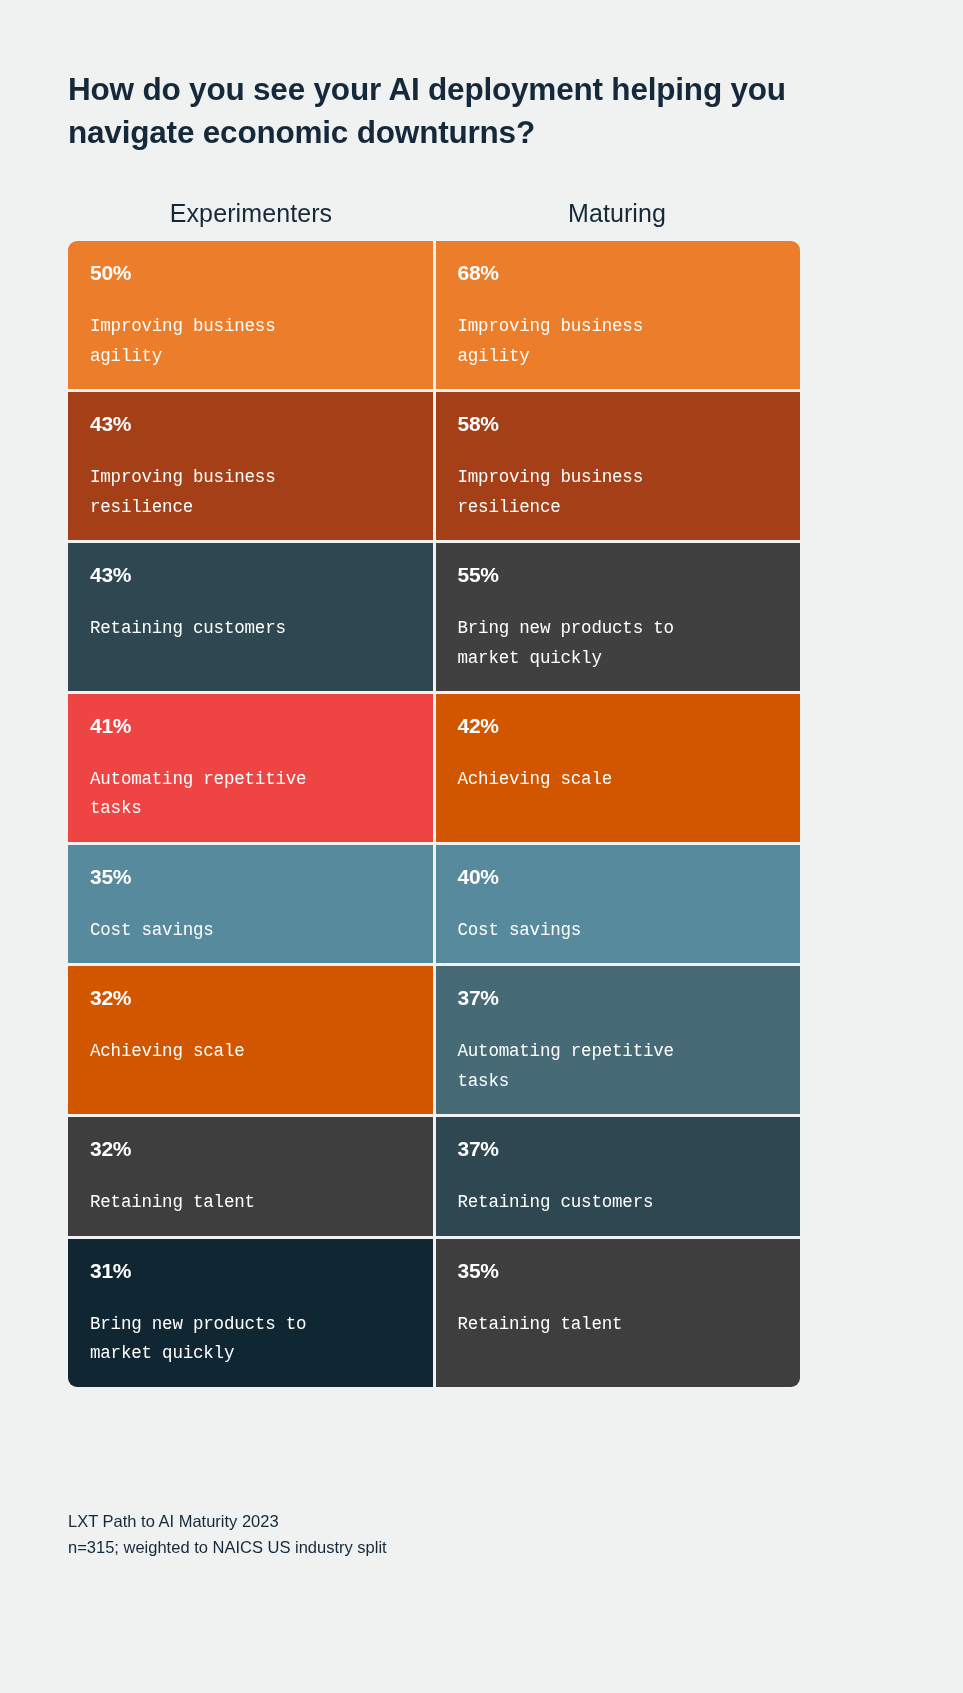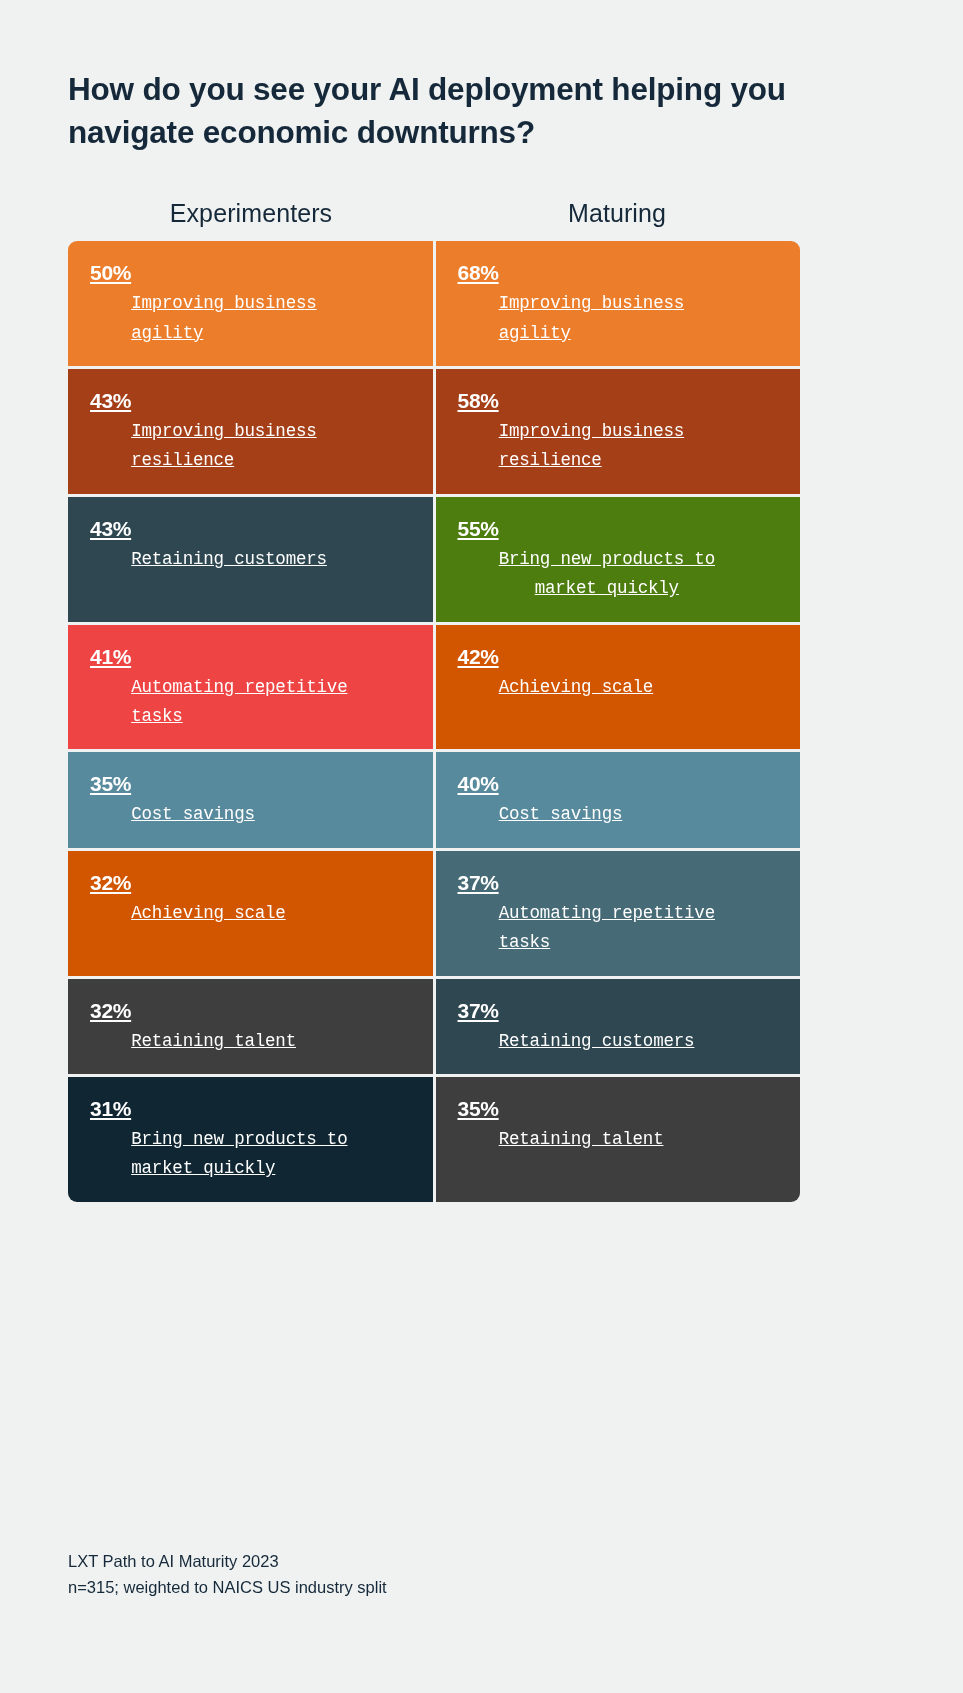--- a/index.html
+++ b/index.html
@@ -58,43 +58,42 @@
     display: flex;
     gap: 3px;
   }
   .cell {
     flex: 1 1 0;
     min-width: 0;
     box-sizing: border-box;
     padding: 20px 22px 18px 22px;
     color: #ffffff;
     display: flex;
-    flex-direction: row;
+    flex-direction: column;
     justify-content: flex-start;
-    text-decoration: underline;
   }
   .cell-pct {
     font-family: "Liberation Sans", sans-serif;
     font-size: 21px;
     font-weight: bold;
     line-height: 1.1;
     letter-spacing: -0.3px;
   }
   .cell-label {
     margin-top: 28px;
     font-family: "Liberation Mono", monospace;
     font-size: 17.5px;
     line-height: 1.68;
     letter-spacing: -0.2px;
     white-space: pre-line;
   }
   .footnote {
     position: absolute;
     left: 68px;
-    top: 1549px;
+    top: 1509px;
     font-size: 16.5px;
     line-height: 1.56;
     color: #16293a;
   }
   .footnote div {
     white-space: nowrap;
   }
 </style>
 </head>
 <body>
@@ -131,21 +130,21 @@
           <div class="cell-pct">58%</div>
           <div class="cell-label">Improving business
 resilience</div>
         </div>
       </div>
       <div class="row">
         <div class="cell" style="background: rgb(46, 71, 80);">
           <div class="cell-pct">43%</div>
           <div class="cell-label">Retaining customers</div>
         </div>
-        <div class="cell" style="background: #4d7c0f; text-align: center;">
+        <div class="cell" style="background: #404040;">
           <div class="cell-pct">55%</div>
           <div class="cell-label">Bring new products to
 market quickly</div>
         </div>
       </div>
       <div class="row">
         <div class="cell" style="background: #ef4444;">
           <div class="cell-pct">41%</div>
           <div class="cell-label">Automating repetitive
 tasks</div>

